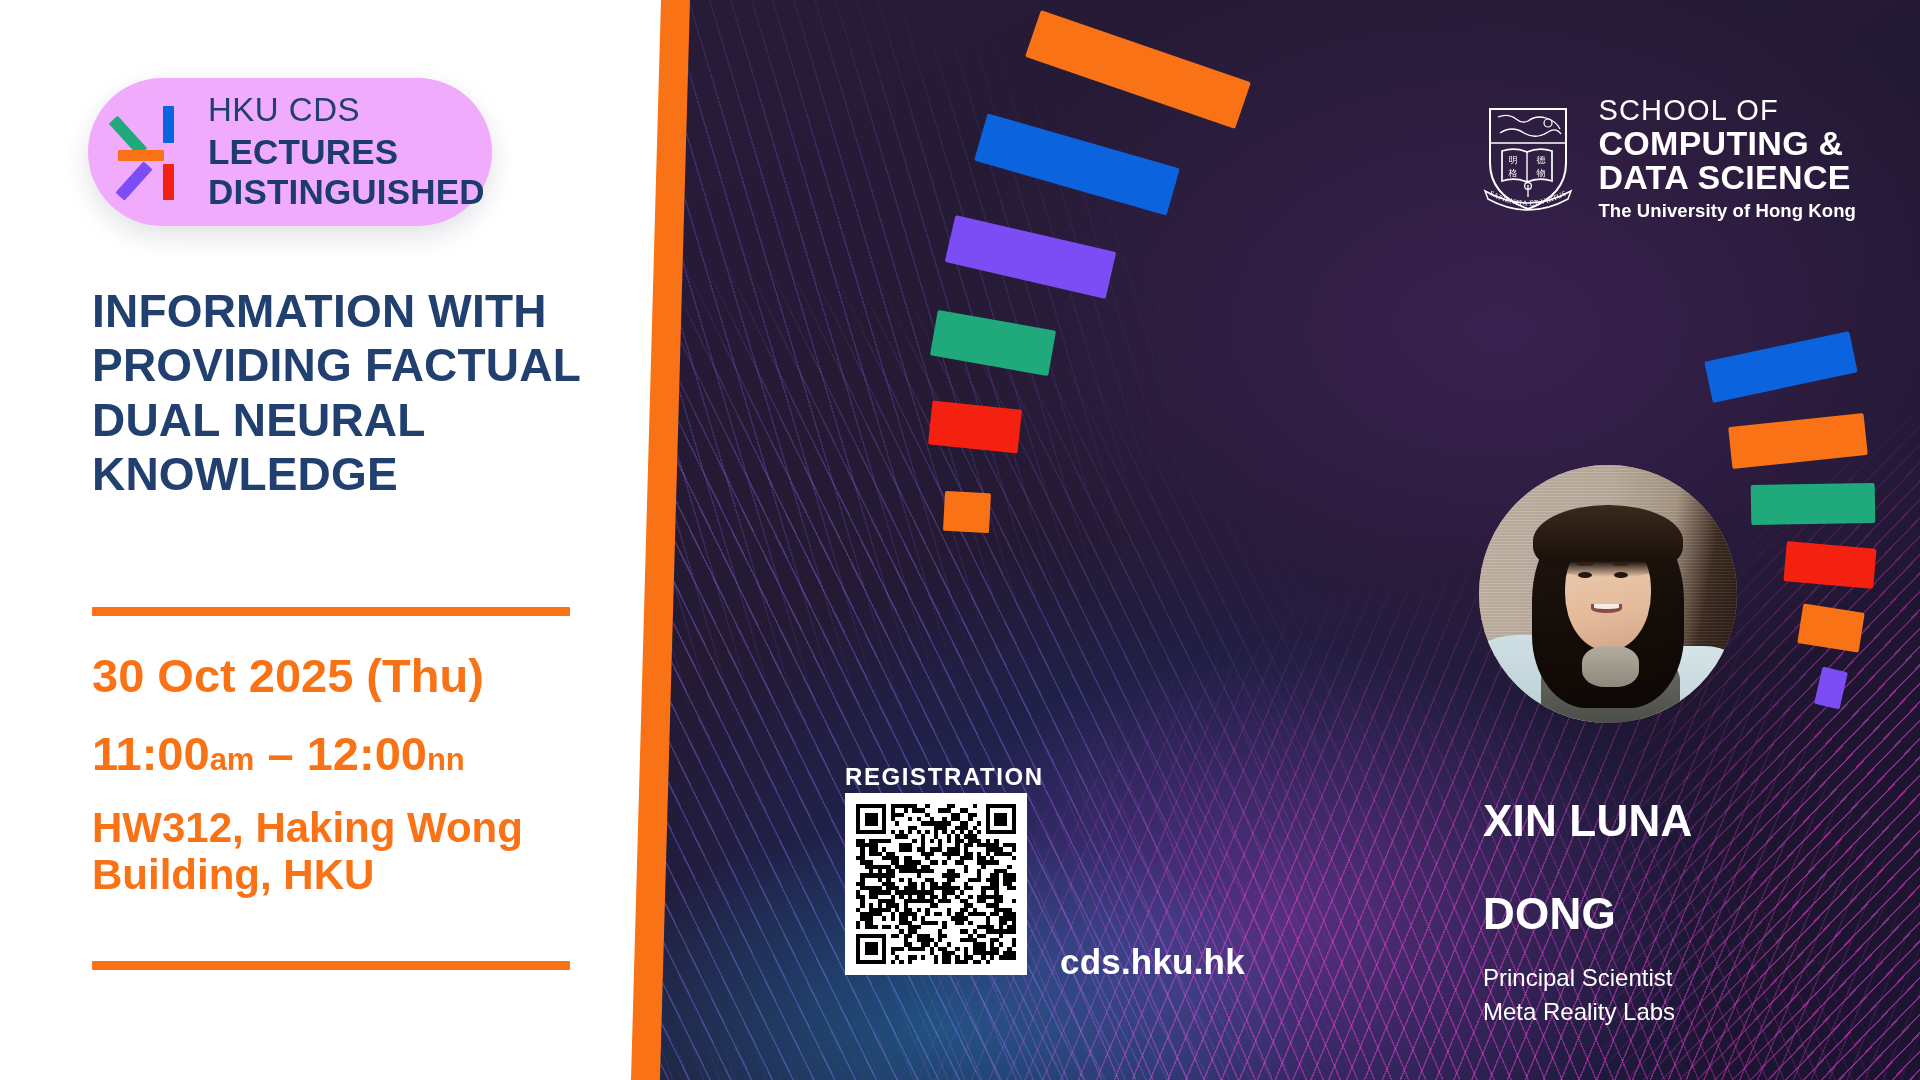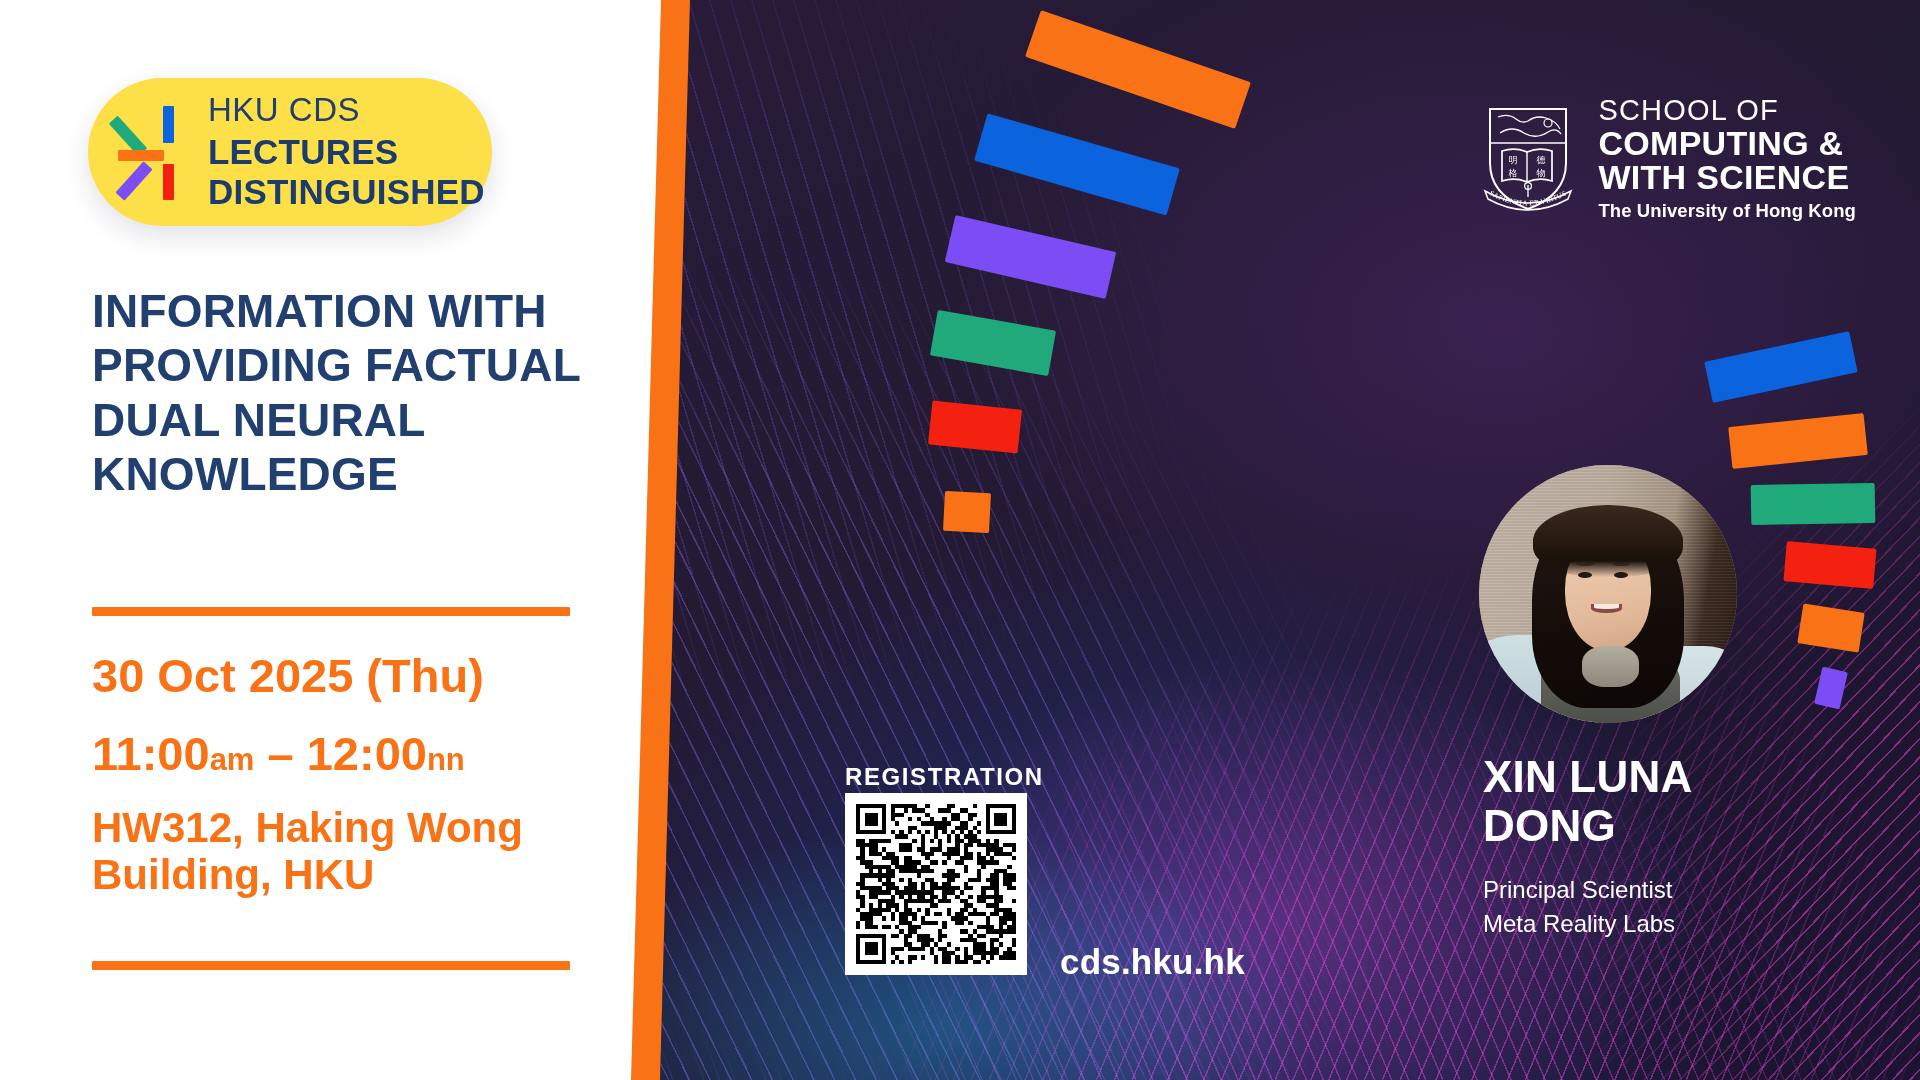--- a/index.html
+++ b/index.html
@@ -82,21 +82,21 @@
     position:absolute;left:560px;top:820px;width:760px;height:420px;
     background:radial-gradient(ellipse at center, rgba(40,210,255,.26) 0%, rgba(40,210,255,0) 70%);
   }
 
   
   .bar{position:absolute;border-radius:2px;}
 
   
   .badge{
     position:absolute;left:88px;top:78px;width:404px;height:148px;
-    background:#fde047;border-radius:74px;
+    background:#f0abfc;border-radius:74px;
     box-shadow:0 10px 26px rgba(20,30,60,.13);
     display:flex;align-items:center;gap:26px;padding-left:30px;box-sizing:border-box;
   }
   .mark{position:relative;width:64px;height:92px;flex:0 0 64px;}
   .mark i{position:absolute;display:block;border-radius:1px;}
   .badge-txt{display:flex;flex-direction:column;line-height:1;}
   .badge-l1{font-size:33px;color:#21406F;letter-spacing:.5px;font-weight:400;margin-bottom:6px;}
   .badge-l2{font-size:35px;color:#1D3C6E;font-weight:bold;letter-spacing:.2px;line-height:1.14;}
 
   .title{
@@ -156,21 +156,21 @@
   .p-brow.l{left:37.5%;} .p-brow.r{left:51.5%;}
   .p-mouth{position:absolute;left:43.5%;top:54%;width:12%;height:3.4%;
     background:#8d4a44;border-radius:0 0 50% 50%;}
   .p-mouth:after{content:"";position:absolute;left:9%;top:0;width:82%;height:48%;background:#f4ece4;border-radius:0 0 40% 40%;}
   .p-scarf{position:absolute;left:40%;top:70%;width:22%;height:16%;
     background:linear-gradient(180deg,#b3ada0 0%,#8e887c 100%);border-radius:40%;}
 
   
   .speaker{position:absolute;left:1483px;top:752px;color:#fff;}
   .sp-dr{font-size:37px;font-weight:bold;line-height:1.12;}
-  .sp-name{font-size:44px;font-weight:bold;line-height:1.12;letter-spacing:.2px;}
+  .sp-name{font-size:44px;font-weight:bold;line-height:1.12;letter-spacing:.2px;margin-top:44px;}
   .sp-role{font-size:24px;margin-top:22px;line-height:1.42;font-weight:400;}
 
   
   .reg-label{position:absolute;left:845px;top:763px;color:#fff;font-size:24px;
     font-weight:bold;letter-spacing:1.6px;}
   .qr-box{position:absolute;left:845px;top:793px;width:182px;height:182px;background:#fff;
     padding:11px;box-sizing:border-box;}
   .qr{width:100%;height:100%;display:grid;}
   .qr span{background:#000;}
   .site{position:absolute;left:1060px;top:942px;color:#fff;font-size:35px;font-weight:bold;letter-spacing:.2px;}
@@ -232,21 +232,21 @@
         <path d="M3 88 Q46 112 89 88 L86 96 Q46 118 6 96 Z" fill="none" stroke="#ffffff" stroke-width="1.5"></path>
         <path id="mottoPath" d="M8 92 Q46 113 84 92" fill="none"></path>
         <text fill="#ffffff" font-size="7.2" letter-spacing="0.4" font-family="'Liberation Serif',serif">
           <textPath href="#mottoPath" startOffset="50%" text-anchor="middle">SAPIENTIA ET VIRTUS</textPath>
         </text>
       </svg>
     </div>
     <div class="hku-txt">
       <div class="hku-l1">SCHOOL OF</div>
       <div class="hku-l2">COMPUTING &amp;</div>
-      <div class="hku-l3">WITH SCIENCE</div>
+      <div class="hku-l3">DATA SCIENCE</div>
       <div class="hku-l4">The University of Hong Kong</div>
     </div>
   </div>
 
   <div class="portrait">
     <div class="p-wall"></div>
     <div class="p-chair"></div>
     <div class="p-chair2"></div>
     <div class="p-body"></div>
     <div class="p-hairback"></div>

